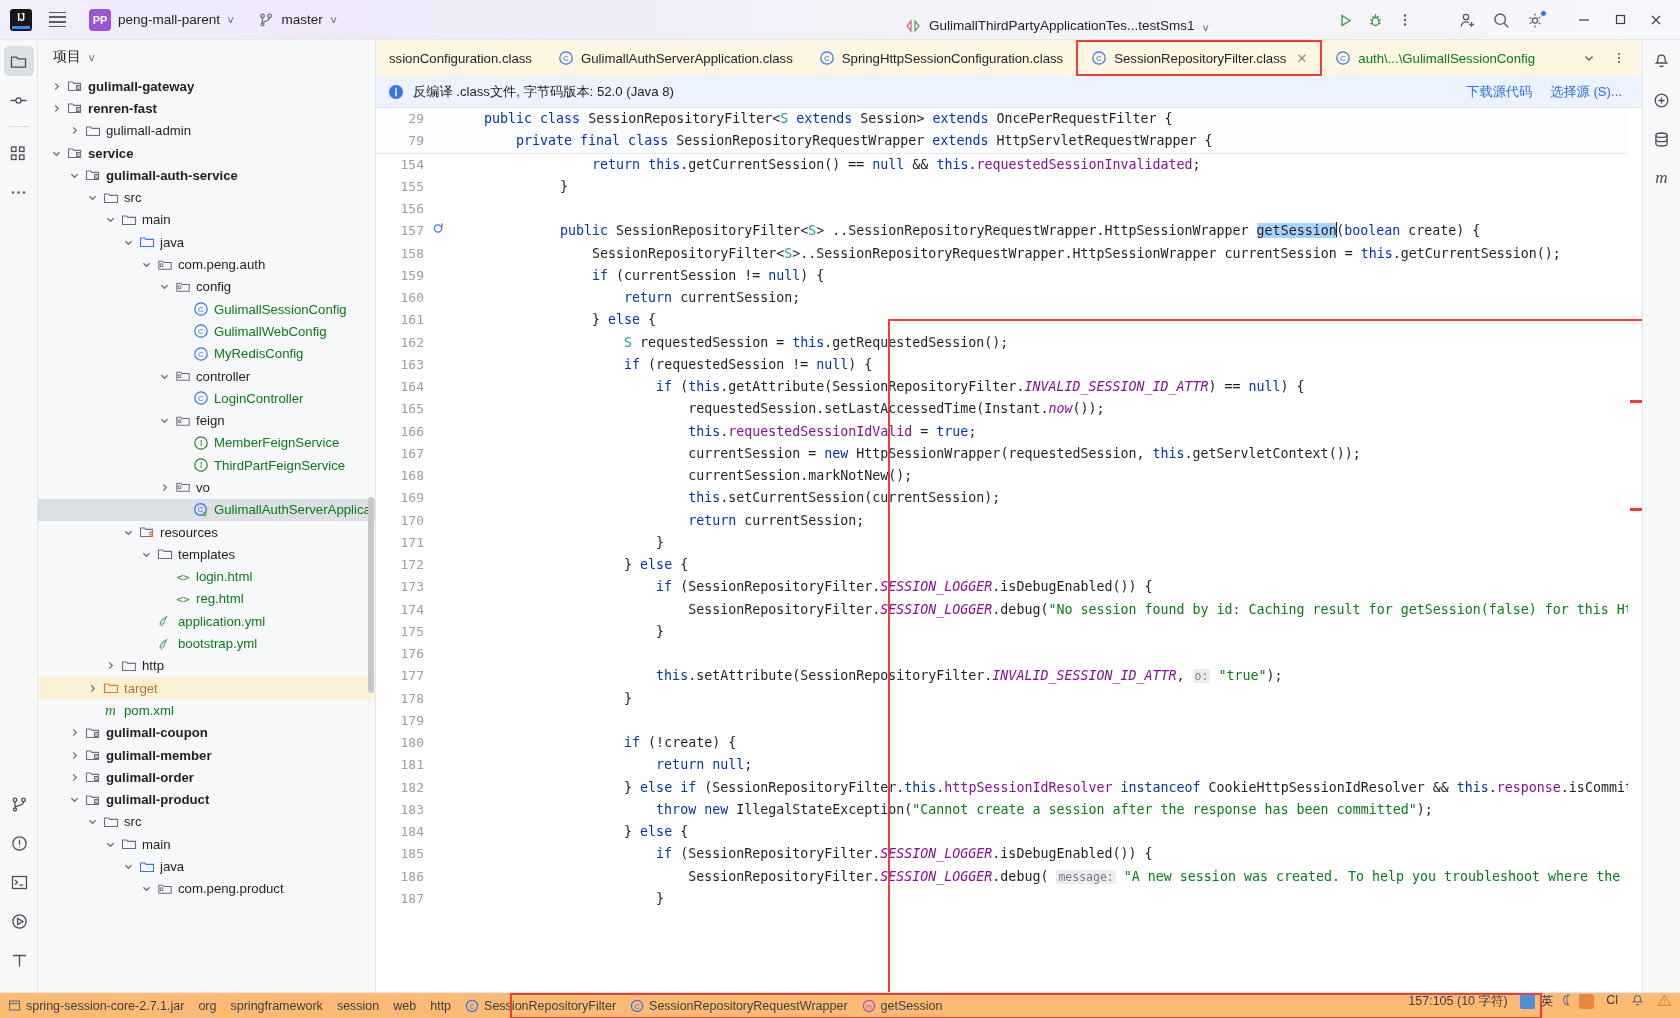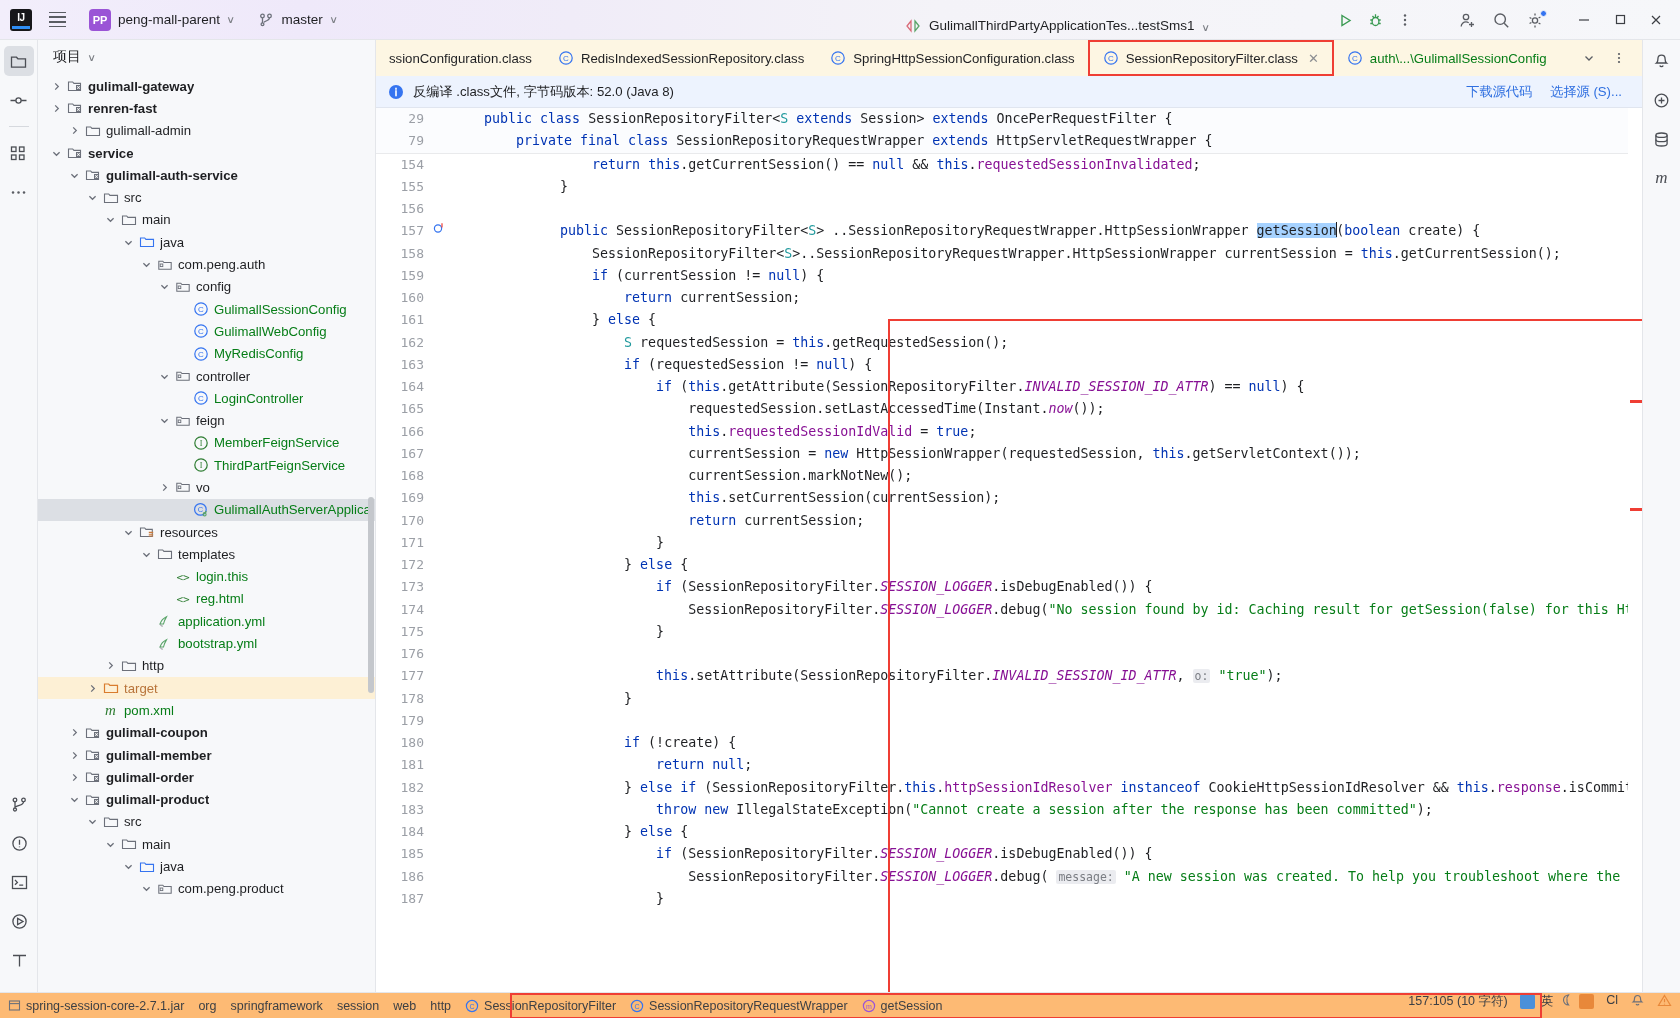--- a/index.html
+++ b/index.html
@@ -652,21 +652,21 @@
             <div class="tlabel ">templates</div>
           </div>
           <div class="tnode">
             <div style="width:116px;flex:0 0 116px"></div>
             <div class="tw"></div>
             <div class="ticon">
               <svg width="16" height="16" viewBox="0 0 16 16">
                 <text x="8" y="12" font-size="11" text-anchor="middle" fill="#2e7d32" font-family="DejaVu Sans Mono">&lt;&gt;</text>
               </svg>
             </div>
-            <div class="tlabel green">login.this</div>
+            <div class="tlabel green">login.html</div>
           </div>
           <div class="tnode">
             <div style="width:116px;flex:0 0 116px"></div>
             <div class="tw"></div>
             <div class="ticon">
               <svg width="16" height="16" viewBox="0 0 16 16">
                 <text x="8" y="12" font-size="11" text-anchor="middle" fill="#2e7d32" font-family="DejaVu Sans Mono">&lt;&gt;</text>
               </svg>
             </div>
             <div class="tlabel green">reg.html</div>
@@ -861,21 +861,21 @@
             <div class="etab">
               <span class="">ssionConfiguration.class</span>
             </div>
             <div class="etab">
               <span class="cicon">
                 <svg width="16" height="16" viewBox="0 0 16 16">
                   <circle cx="8" cy="8" r="6.2" fill="none" stroke="#3574f0" stroke-width="1.2"></circle>
                   <text x="8" y="11" font-size="8" text-anchor="middle" fill="#3574f0" font-family="Liberation Sans">C</text>
                 </svg>
               </span>
-              <span class="">RedisIndexedSessionRepository.class</span>
+              <span class="">GulimallAuthServerApplication.class</span>
             </div>
             <div class="etab">
               <span class="cicon">
                 <svg width="16" height="16" viewBox="0 0 16 16">
                   <circle cx="8" cy="8" r="6.2" fill="none" stroke="#3574f0" stroke-width="1.2"></circle>
                   <text x="8" y="11" font-size="8" text-anchor="middle" fill="#3574f0" font-family="Liberation Sans">C</text>
                 </svg>
               </span>
               <span class="">SpringHttpSessionConfiguration.class</span>
             </div>

